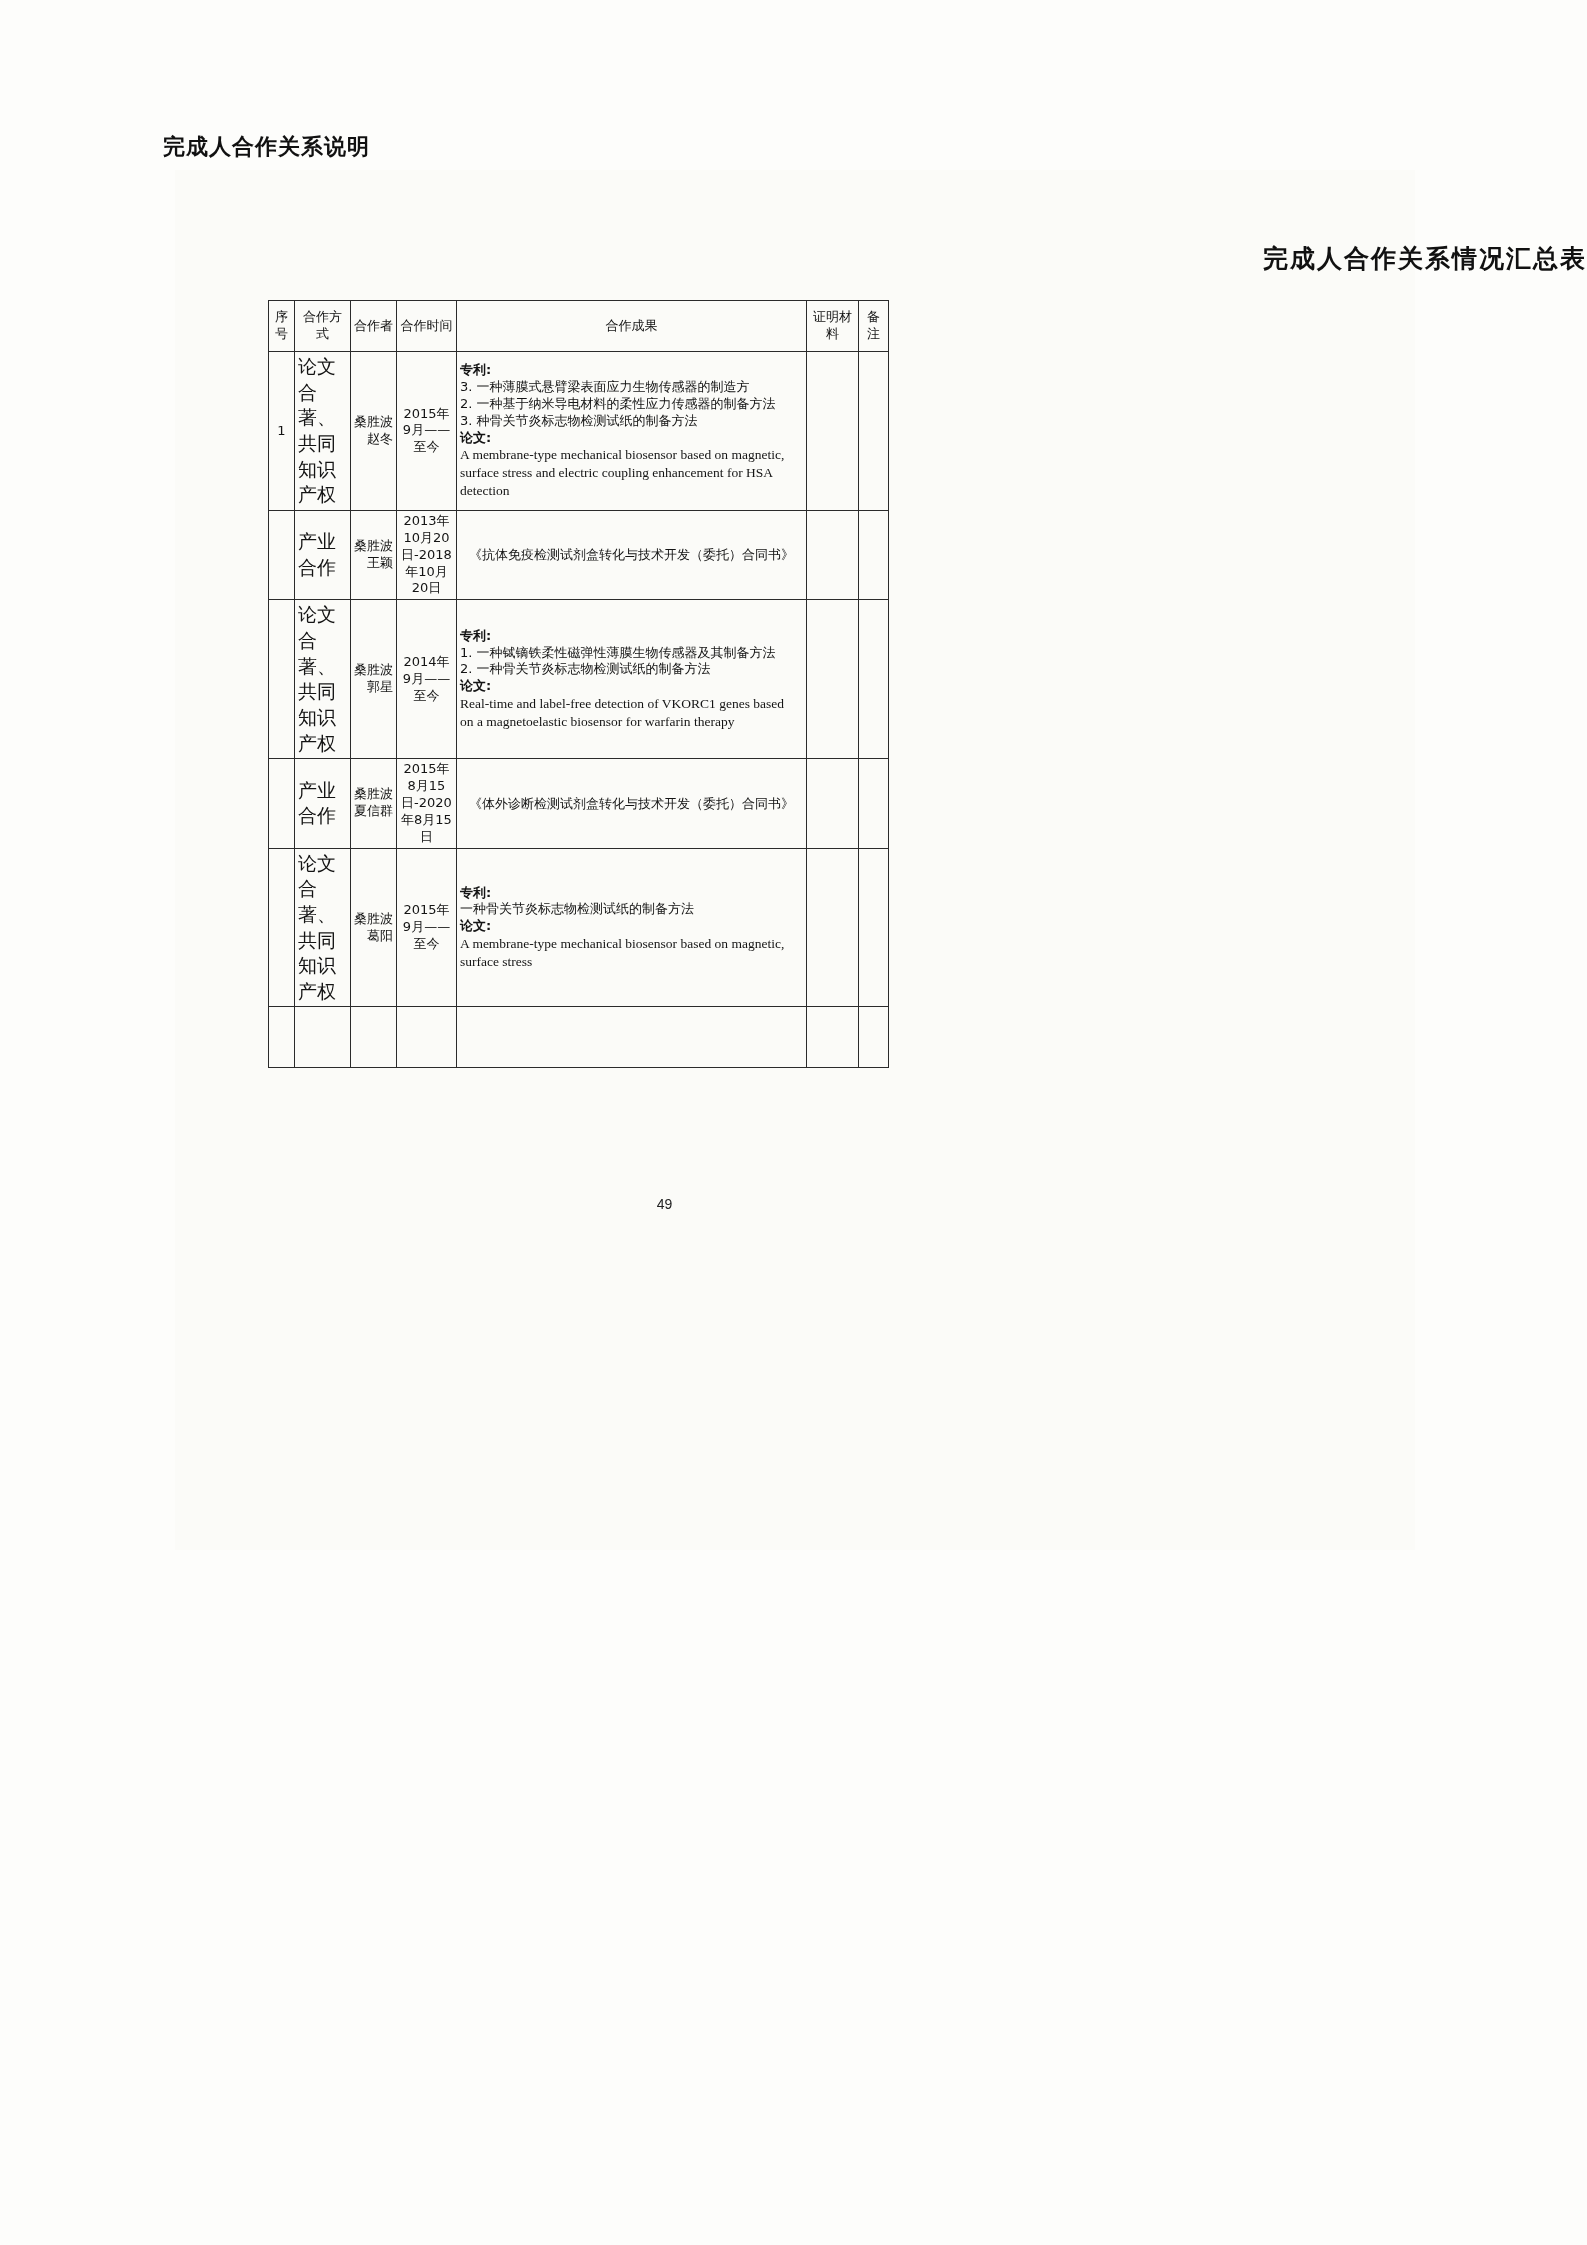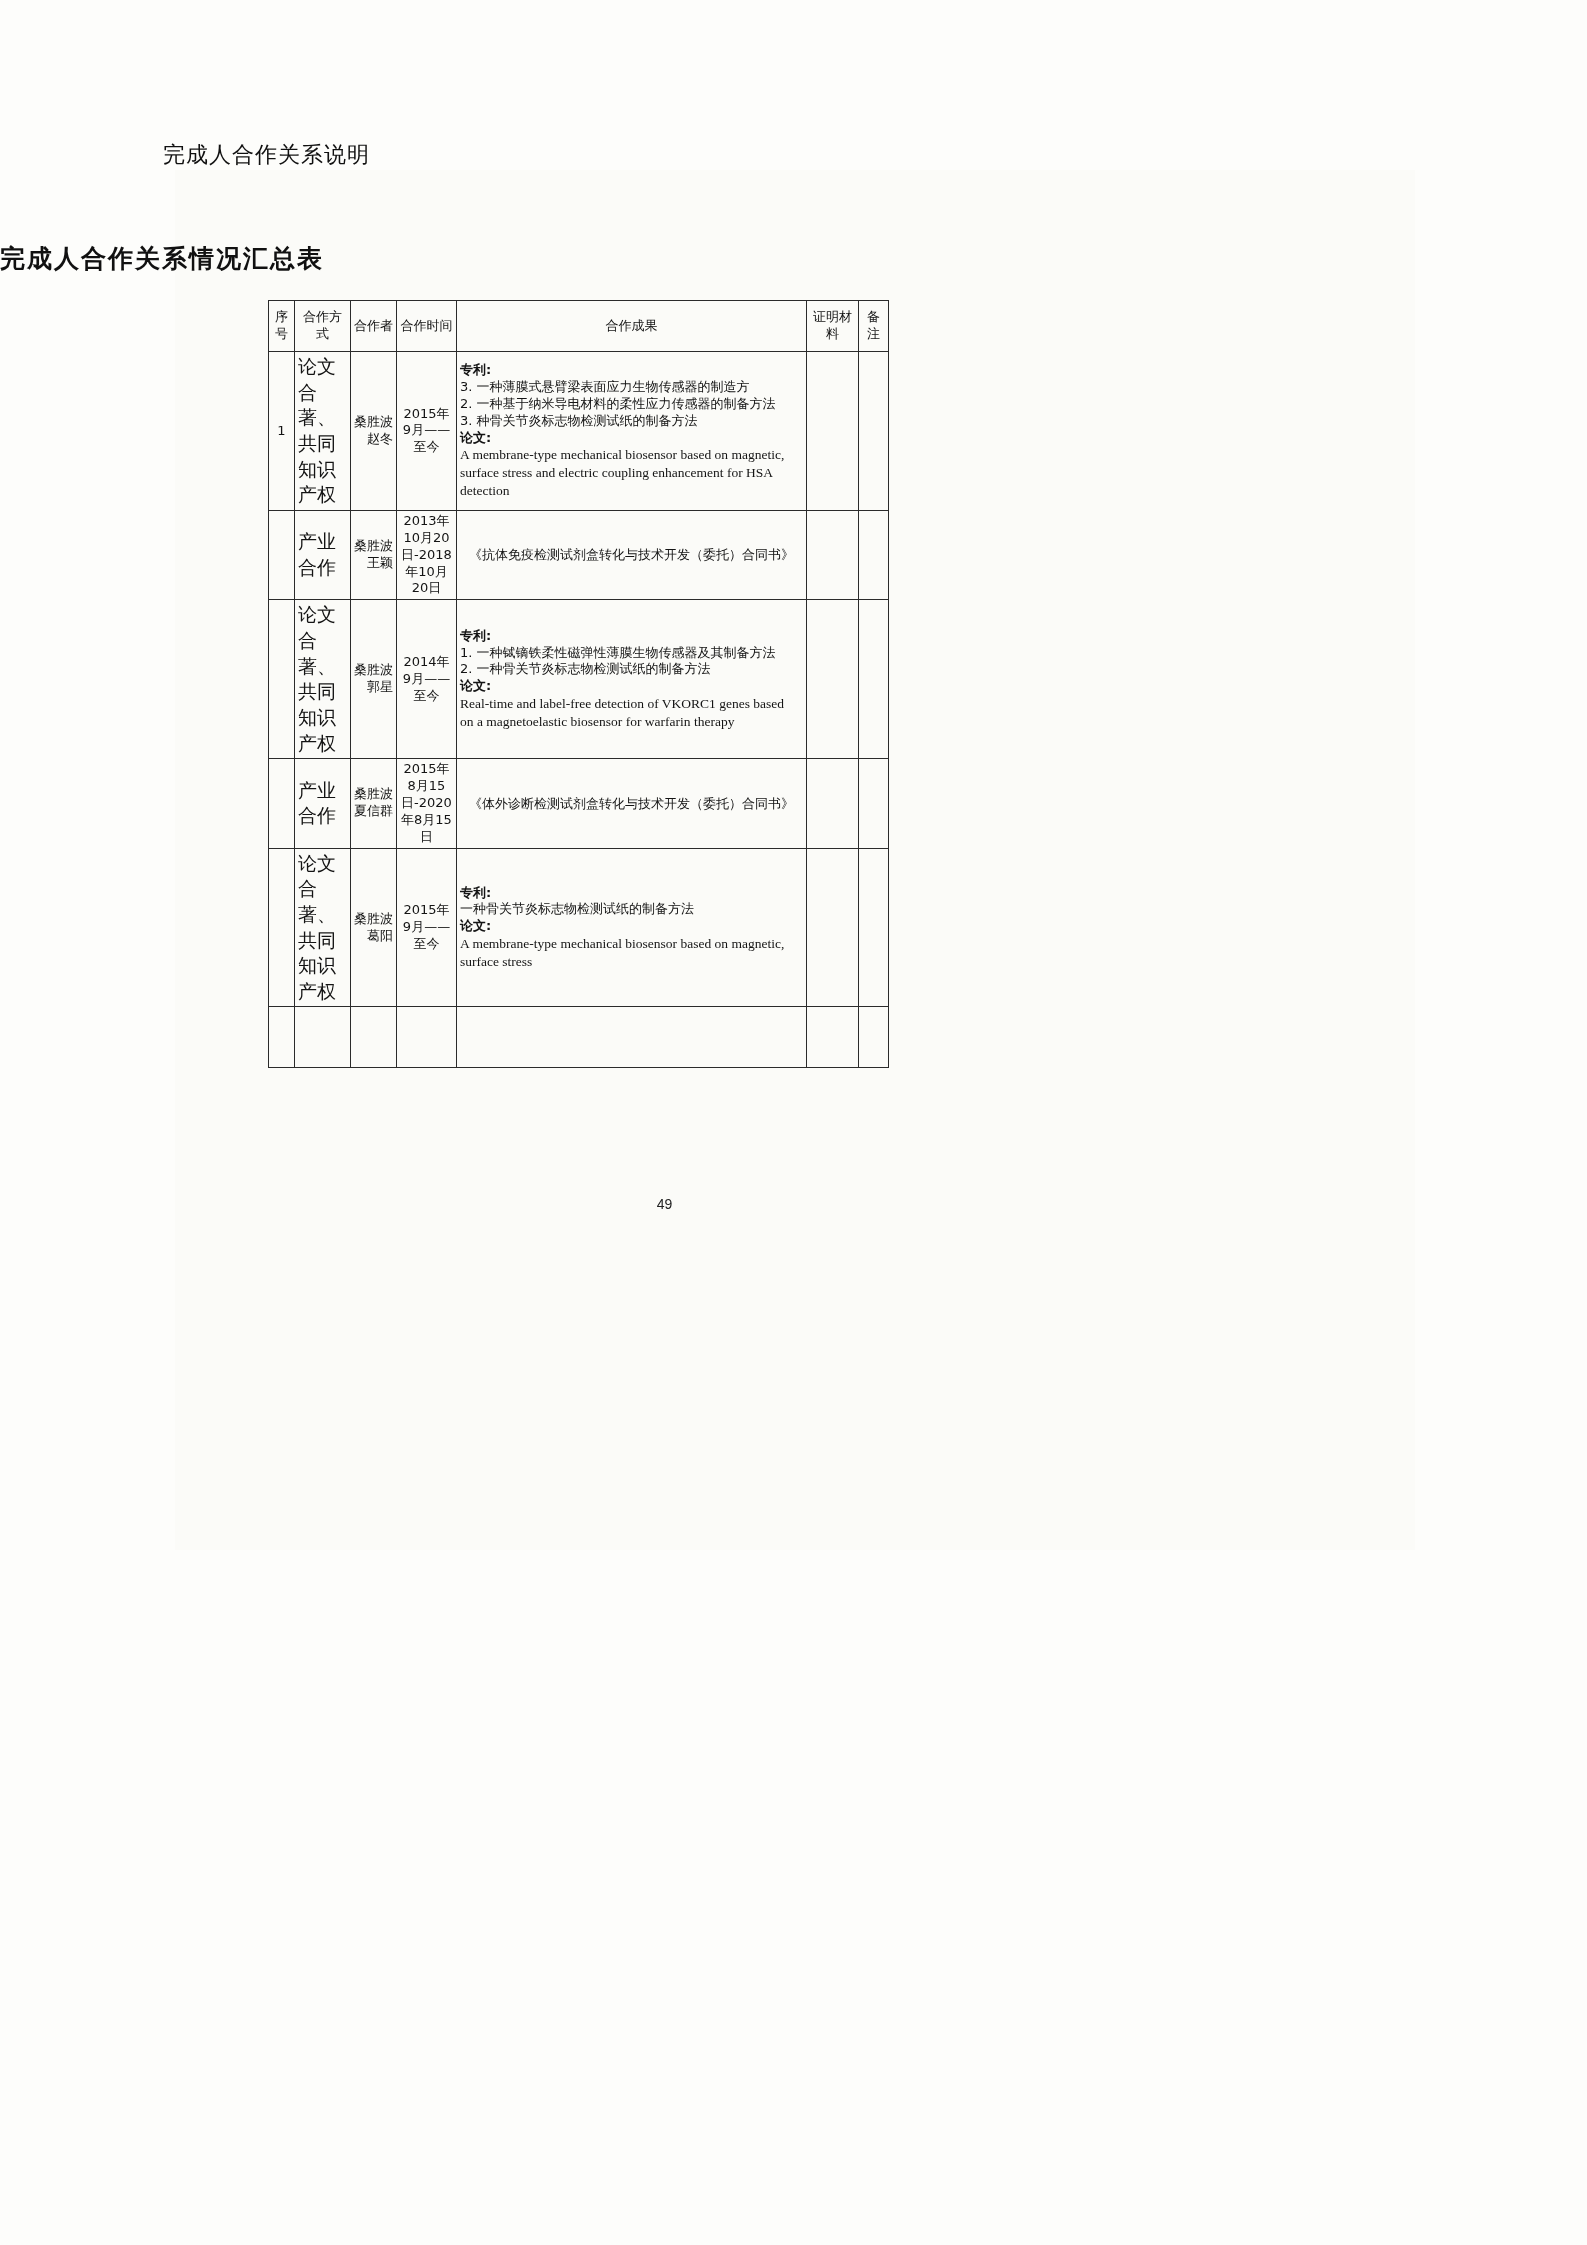--- a/index.html
+++ b/index.html
@@ -27,33 +27,33 @@
     left: 175px;
     top: 170px;
     width: 1240px;
     height: 1380px;
     background: #fbfbf8;
     box-shadow: 0 0 0 0 transparent;
   }
   .doc-heading {
     position: absolute;
     left: 163px;
-    top: 140px;
+    top: 132px;
     font-family: "DejaVu Sans", sans-serif;
     font-size: 22px;
-    font-weight: 400;
+    font-weight: 700;
     letter-spacing: 1px;
     color: #111;
   }
   .table-title {
     position: absolute;
     left: 0;
     top: 242px;
     width: 1587px;
-    text-align: left;
+    text-align: right;
     font-family: "DejaVu Sans", sans-serif;
     font-size: 25px;
     font-weight: 700;
     letter-spacing: 2px;
     color: #111;
   }
   table.main {
     position: absolute;
     left: 268px;
     top: 300px;

